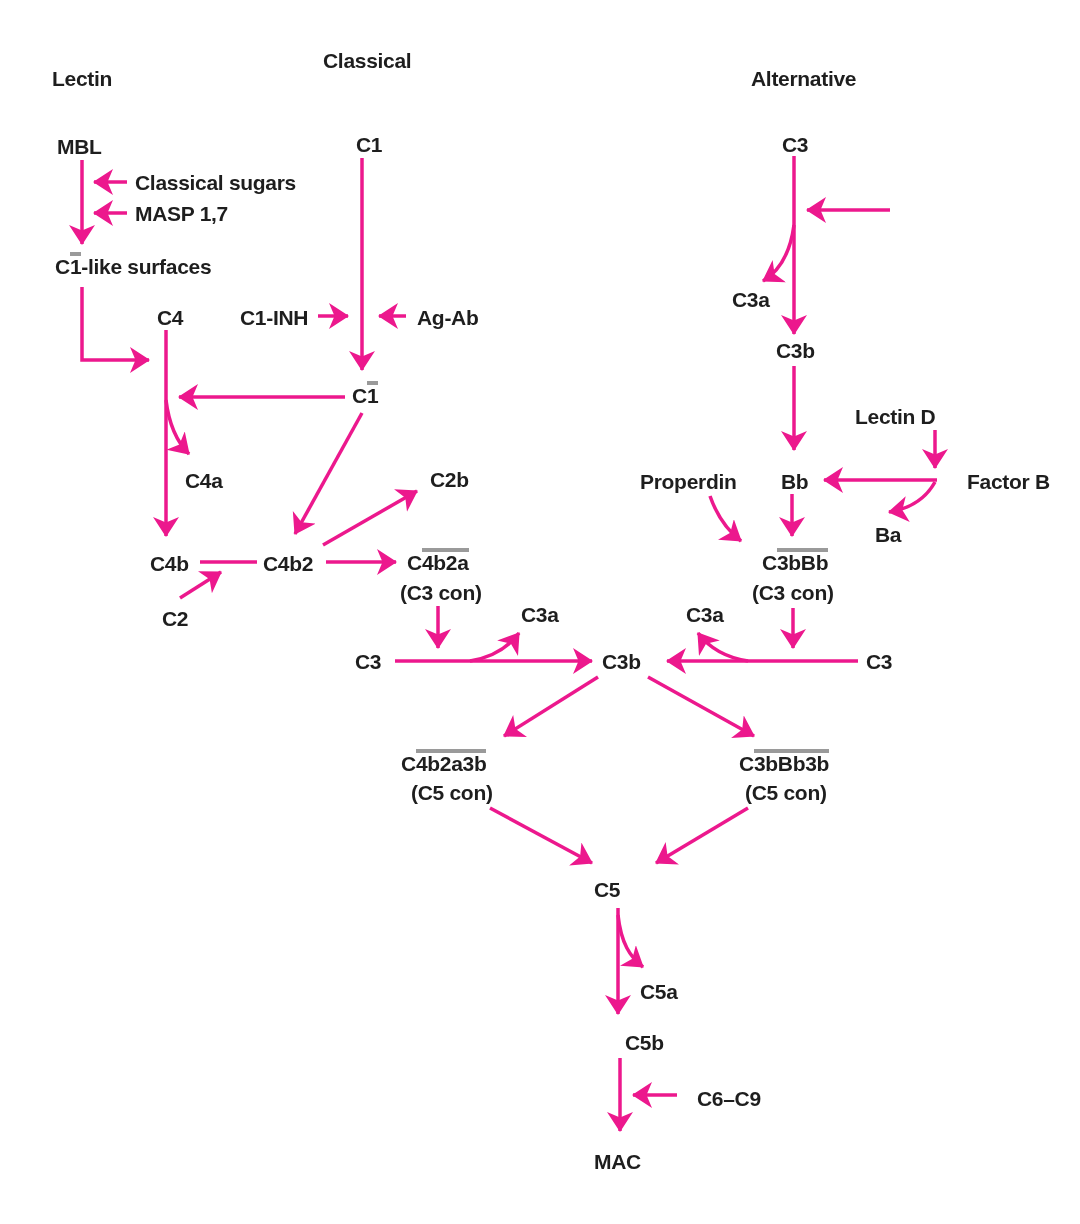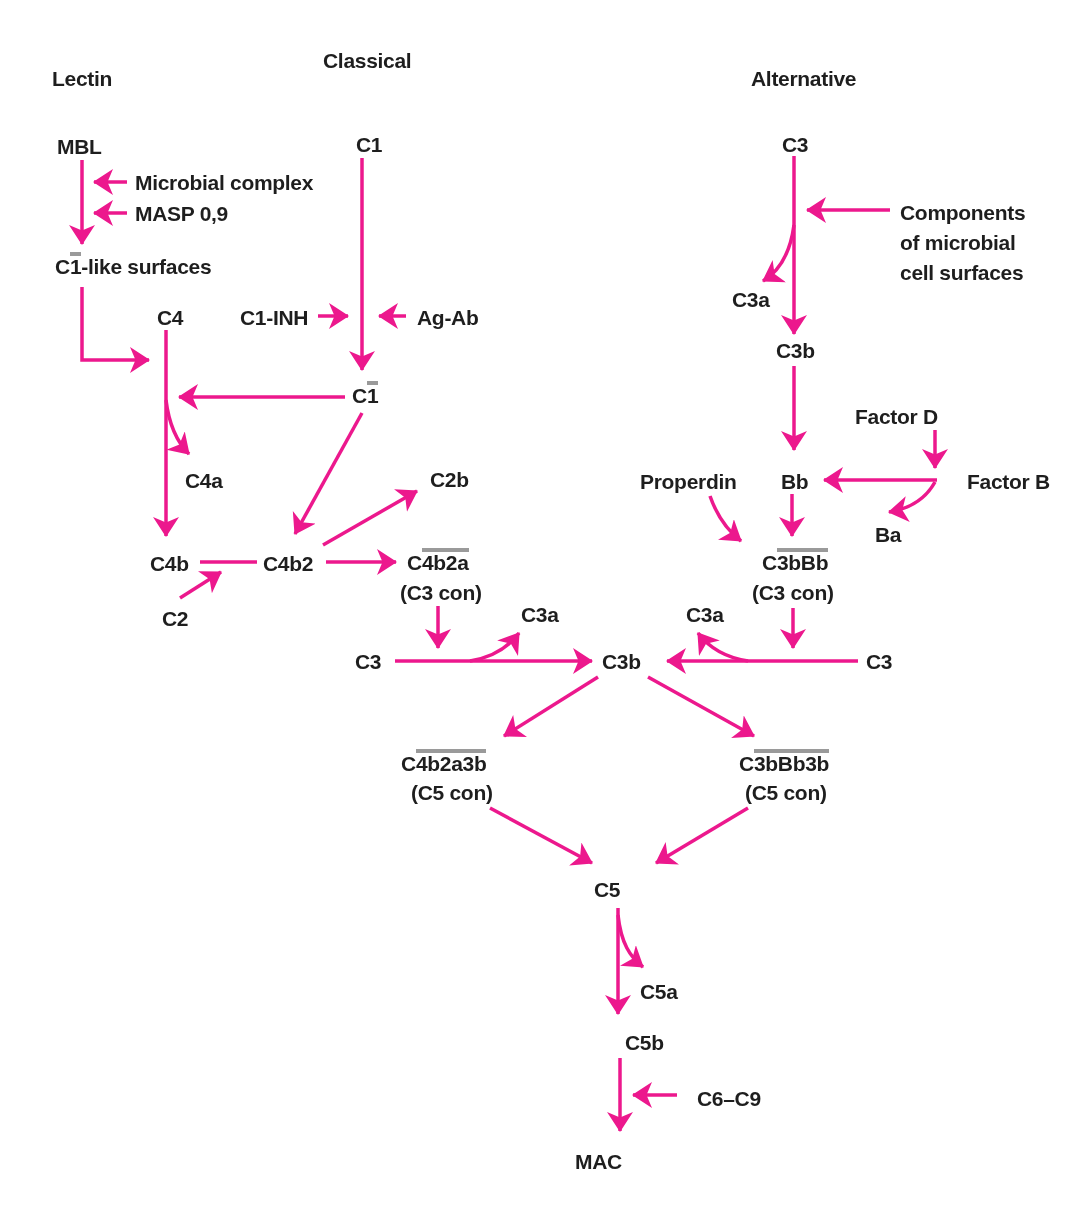--- a/index.html
+++ b/index.html
@@ -81,44 +81,41 @@
     <path d="M618,915 C621,943 630,957 643,967" marker-end="url(#ah)"></path>
     <path d="M620,1058 V1131" marker-end="url(#ah)"></path>
     <path d="M677,1095 H633" marker-end="url(#ah)"></path>
   </svg>
 
   <div class="lbl" style="left:52px;top:66px">Lectin</div>
   <div class="lbl" style="left:323px;top:48px">Classical</div>
   <div class="lbl" style="left:751px;top:66px">Alternative</div>
 
   <div class="lbl" style="left:57px;top:134px">MBL</div>
-  <div class="lbl" style="left:135px;top:170px">Microbial complex</div>
-  <div class="lbl" style="left:135px;top:201px">MASP 0,9</div>
+  <div class="lbl" style="left:135px;top:170px">Classical sugars</div>
+  <div class="lbl" style="left:135px;top:201px">MASP 1,7</div>
   <div class="lbl" style="left:55px;top:254px"><span>C</span><span class="ov">1</span><span>-like surfaces</span></div>
   <div class="lbl" style="left:157px;top:305px">C4</div>
   <div class="lbl" style="left:185px;top:468px">C4a</div>
   <div class="lbl" style="left:150px;top:551px">C4b</div>
   <div class="lbl" style="left:162px;top:606px">C2</div>
 
   <div class="lbl" style="left:356px;top:132px">C1</div>
   <div class="lbl" style="left:240px;top:305px">C1-INH</div>
   <div class="lbl" style="left:417px;top:305px">Ag-Ab</div>
   <div class="lbl" style="left:352px;top:383px"><span>C</span><span class="ov">1</span></div>
   <div class="lbl" style="left:430px;top:467px">C2b</div>
   <div class="lbl" style="left:263px;top:551px">C4b2</div>
   <div class="lbl" style="left:407px;top:550px"><span>C</span><span class="ov">4b2a</span></div>
   <div class="lbl" style="left:400px;top:580px">(C3 con)</div>
 
   <div class="lbl" style="left:782px;top:132px">C3</div>
-  <div class="lbl multiline" style="left:900px;top:198px">Components
-of microbial
-cell surfaces</div>
   <div class="lbl" style="left:732px;top:287px">C3a</div>
   <div class="lbl" style="left:776px;top:338px">C3b</div>
-  <div class="lbl" style="left:855px;top:404px">Factor D</div>
+  <div class="lbl" style="left:855px;top:404px">Lectin D</div>
   <div class="lbl" style="left:640px;top:469px">Properdin</div>
   <div class="lbl" style="left:781px;top:469px">Bb</div>
   <div class="lbl" style="left:967px;top:469px">Factor B</div>
   <div class="lbl" style="left:875px;top:522px">Ba</div>
   <div class="lbl" style="left:762px;top:550px"><span>C</span><span class="ov">3bBb</span></div>
   <div class="lbl" style="left:752px;top:580px">(C3 con)</div>
 
   <div class="lbl" style="left:355px;top:649px">C3</div>
   <div class="lbl" style="left:521px;top:602px">C3a</div>
   <div class="lbl" style="left:602px;top:649px">C3b</div>
@@ -126,15 +123,15 @@
   <div class="lbl" style="left:866px;top:649px">C3</div>
   <div class="lbl" style="left:401px;top:751px"><span>C</span><span class="ov">4b2a3b</span></div>
   <div class="lbl" style="left:411px;top:780px">(C5 con)</div>
   <div class="lbl" style="left:739px;top:751px"><span>C</span><span class="ov">3bBb3b</span></div>
   <div class="lbl" style="left:745px;top:780px">(C5 con)</div>
 
   <div class="lbl" style="left:594px;top:877px">C5</div>
   <div class="lbl" style="left:640px;top:979px">C5a</div>
   <div class="lbl" style="left:625px;top:1030px">C5b</div>
   <div class="lbl" style="left:697px;top:1086px">C6–C9</div>
-  <div class="lbl" style="left:575px;top:1149px">MAC</div>
+  <div class="lbl" style="left:594px;top:1149px">MAC</div>
 
 </div>
 
 </body></html>

